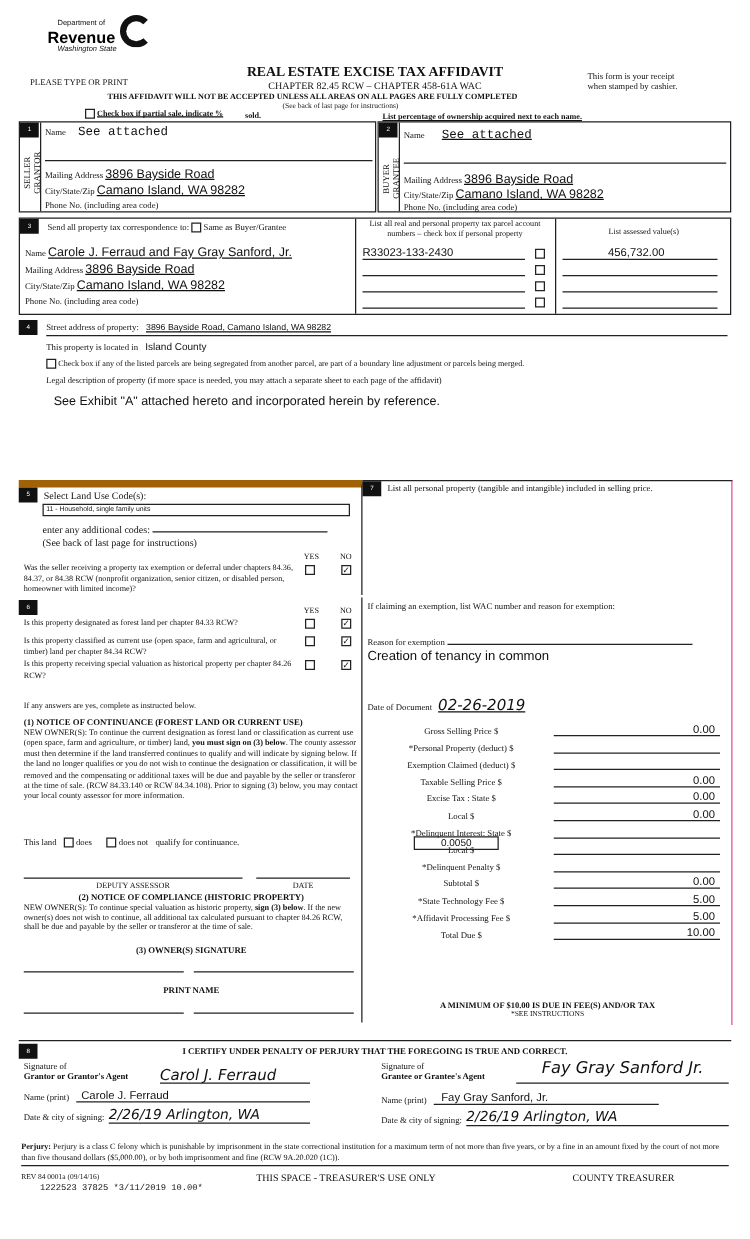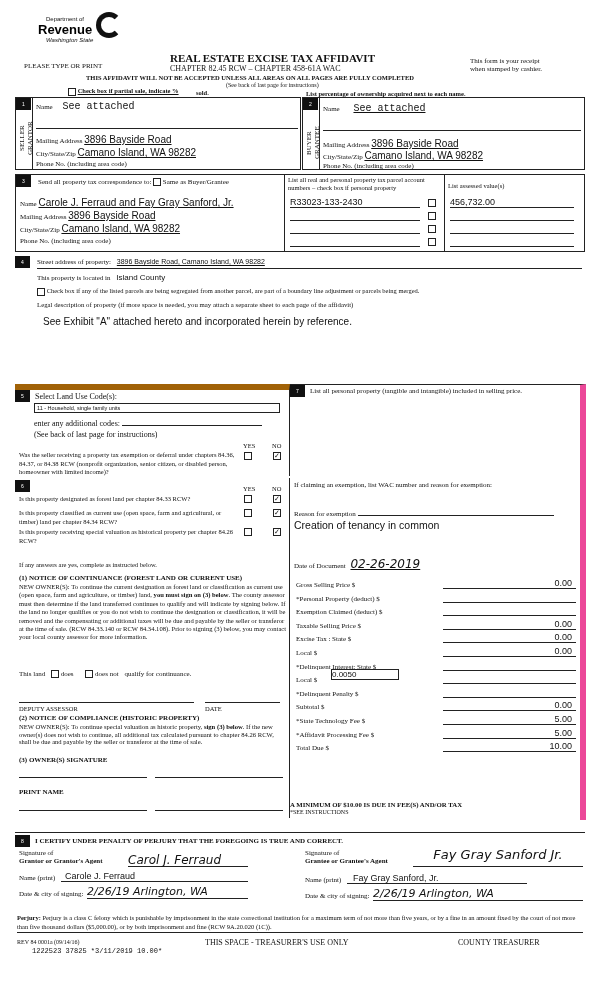--- a/index.html
+++ b/index.html
@@ -7,22 +7,22 @@
 .abs{position:absolute}
 .sans{font-family:"Liberation Sans",sans-serif}
 .mono{font-family:"Liberation Mono",monospace}
 .num{background:#111;color:#fff;font-size:5px;text-align:center;font-family:"Liberation Sans",sans-serif}
 .box{border:1px solid #222}
 .line{border-bottom:1px solid #222}
 .cb{display:inline-block;width:8px;height:8px;border:1px solid #222;vertical-align:middle;background:#fff;font-size:7px;line-height:6px;text-align:center}
 .fill{font-family:"Liberation Sans",sans-serif;font-size:10px;text-decoration:underline}
 .hand{font-family:"DejaVu Sans",sans-serif;font-style:italic;font-size:12px}
 .b{font-weight:bold}
-.c{text-align:left}
-.r{text-align:left}
+.c{text-align:center}
+.r{text-align:center}
 .vert{writing-mode:vertical-rl;transform:rotate(180deg);font-size:7px;text-align:center;line-height:8px}
 .row{display:flex;align-items:flex-end;height:12px}
 .lbl{white-space:nowrap}
 .val{flex:1;border-bottom:1px solid #222;text-align:right;font-family:"Liberation Sans",sans-serif;font-size:9px;padding-right:4px;height:11px;margin-left:1px}
 </style>
 </head>
 <body>
 
 <div class="abs" style="left:38px;top:12px;width:100px;height:36px">
   <div class="abs sans" style="left:8px;top:4px;font-size:6px">Department of</div>
@@ -174,21 +174,21 @@
     <span>NEW OWNER(S): To continue special valuation as historic property, </span><b>sign (3) below</b><span>. If the new owner(s) does not wish to continue, all additional tax calculated pursuant to chapter 84.26 RCW, shall be due and payable by the seller or transferor at the time of sale.</span>
   </div>
   <div class="abs c b" style="left:4px;top:278px;width:268px;font-size:7px">(3)  OWNER(S) SIGNATURE</div>
   <div class="abs line" style="left:4px;top:299px;width:128px"></div>
   <div class="abs line" style="left:140px;top:299px;width:128px"></div>
   <div class="abs c b" style="left:4px;top:310px;width:268px;font-size:7px">PRINT NAME</div>
   <div class="abs line" style="left:4px;top:332px;width:128px"></div>
   <div class="abs line" style="left:140px;top:332px;width:128px"></div>
 </div>
 
-<div class="abs" style="left:290px;top:384px;width:296px;height:436px;border-top:1px solid #222;border-right:6px solid #ec4899">
+<div class="abs" style="left:290px;top:384px;width:296px;height:436px;border-top:1px solid #222;border-right:1px solid #ec4899">
   <div class="abs num" style="left:0;top:0;width:15px;height:12px;line-height:12px">7</div>
   <div class="abs" style="left:20px;top:2px;width:265px;font-size:7px;line-height:9px;text-indent:0">List all  personal property (tangible and intangible) included in selling price.</div>
   <div class="abs" style="left:4px;top:96px;font-size:7px">If claiming an exemption, list WAC number and reason for exemption:</div>
   <div class="abs" style="left:4px;top:124px;font-size:7px">
     <span>Reason for exemption</span>
     <span style="display:inline-block;width:196px;border-bottom:1px solid #222;height:7px"></span>
   </div>
   <div class="abs sans" style="left:4px;top:134px;font-size:10.5px">Creation of tenancy in common</div>
   <div class="abs" style="left:4px;top:172px;width:280px">
     <span style="font-size:7px">Date of Document</span>

